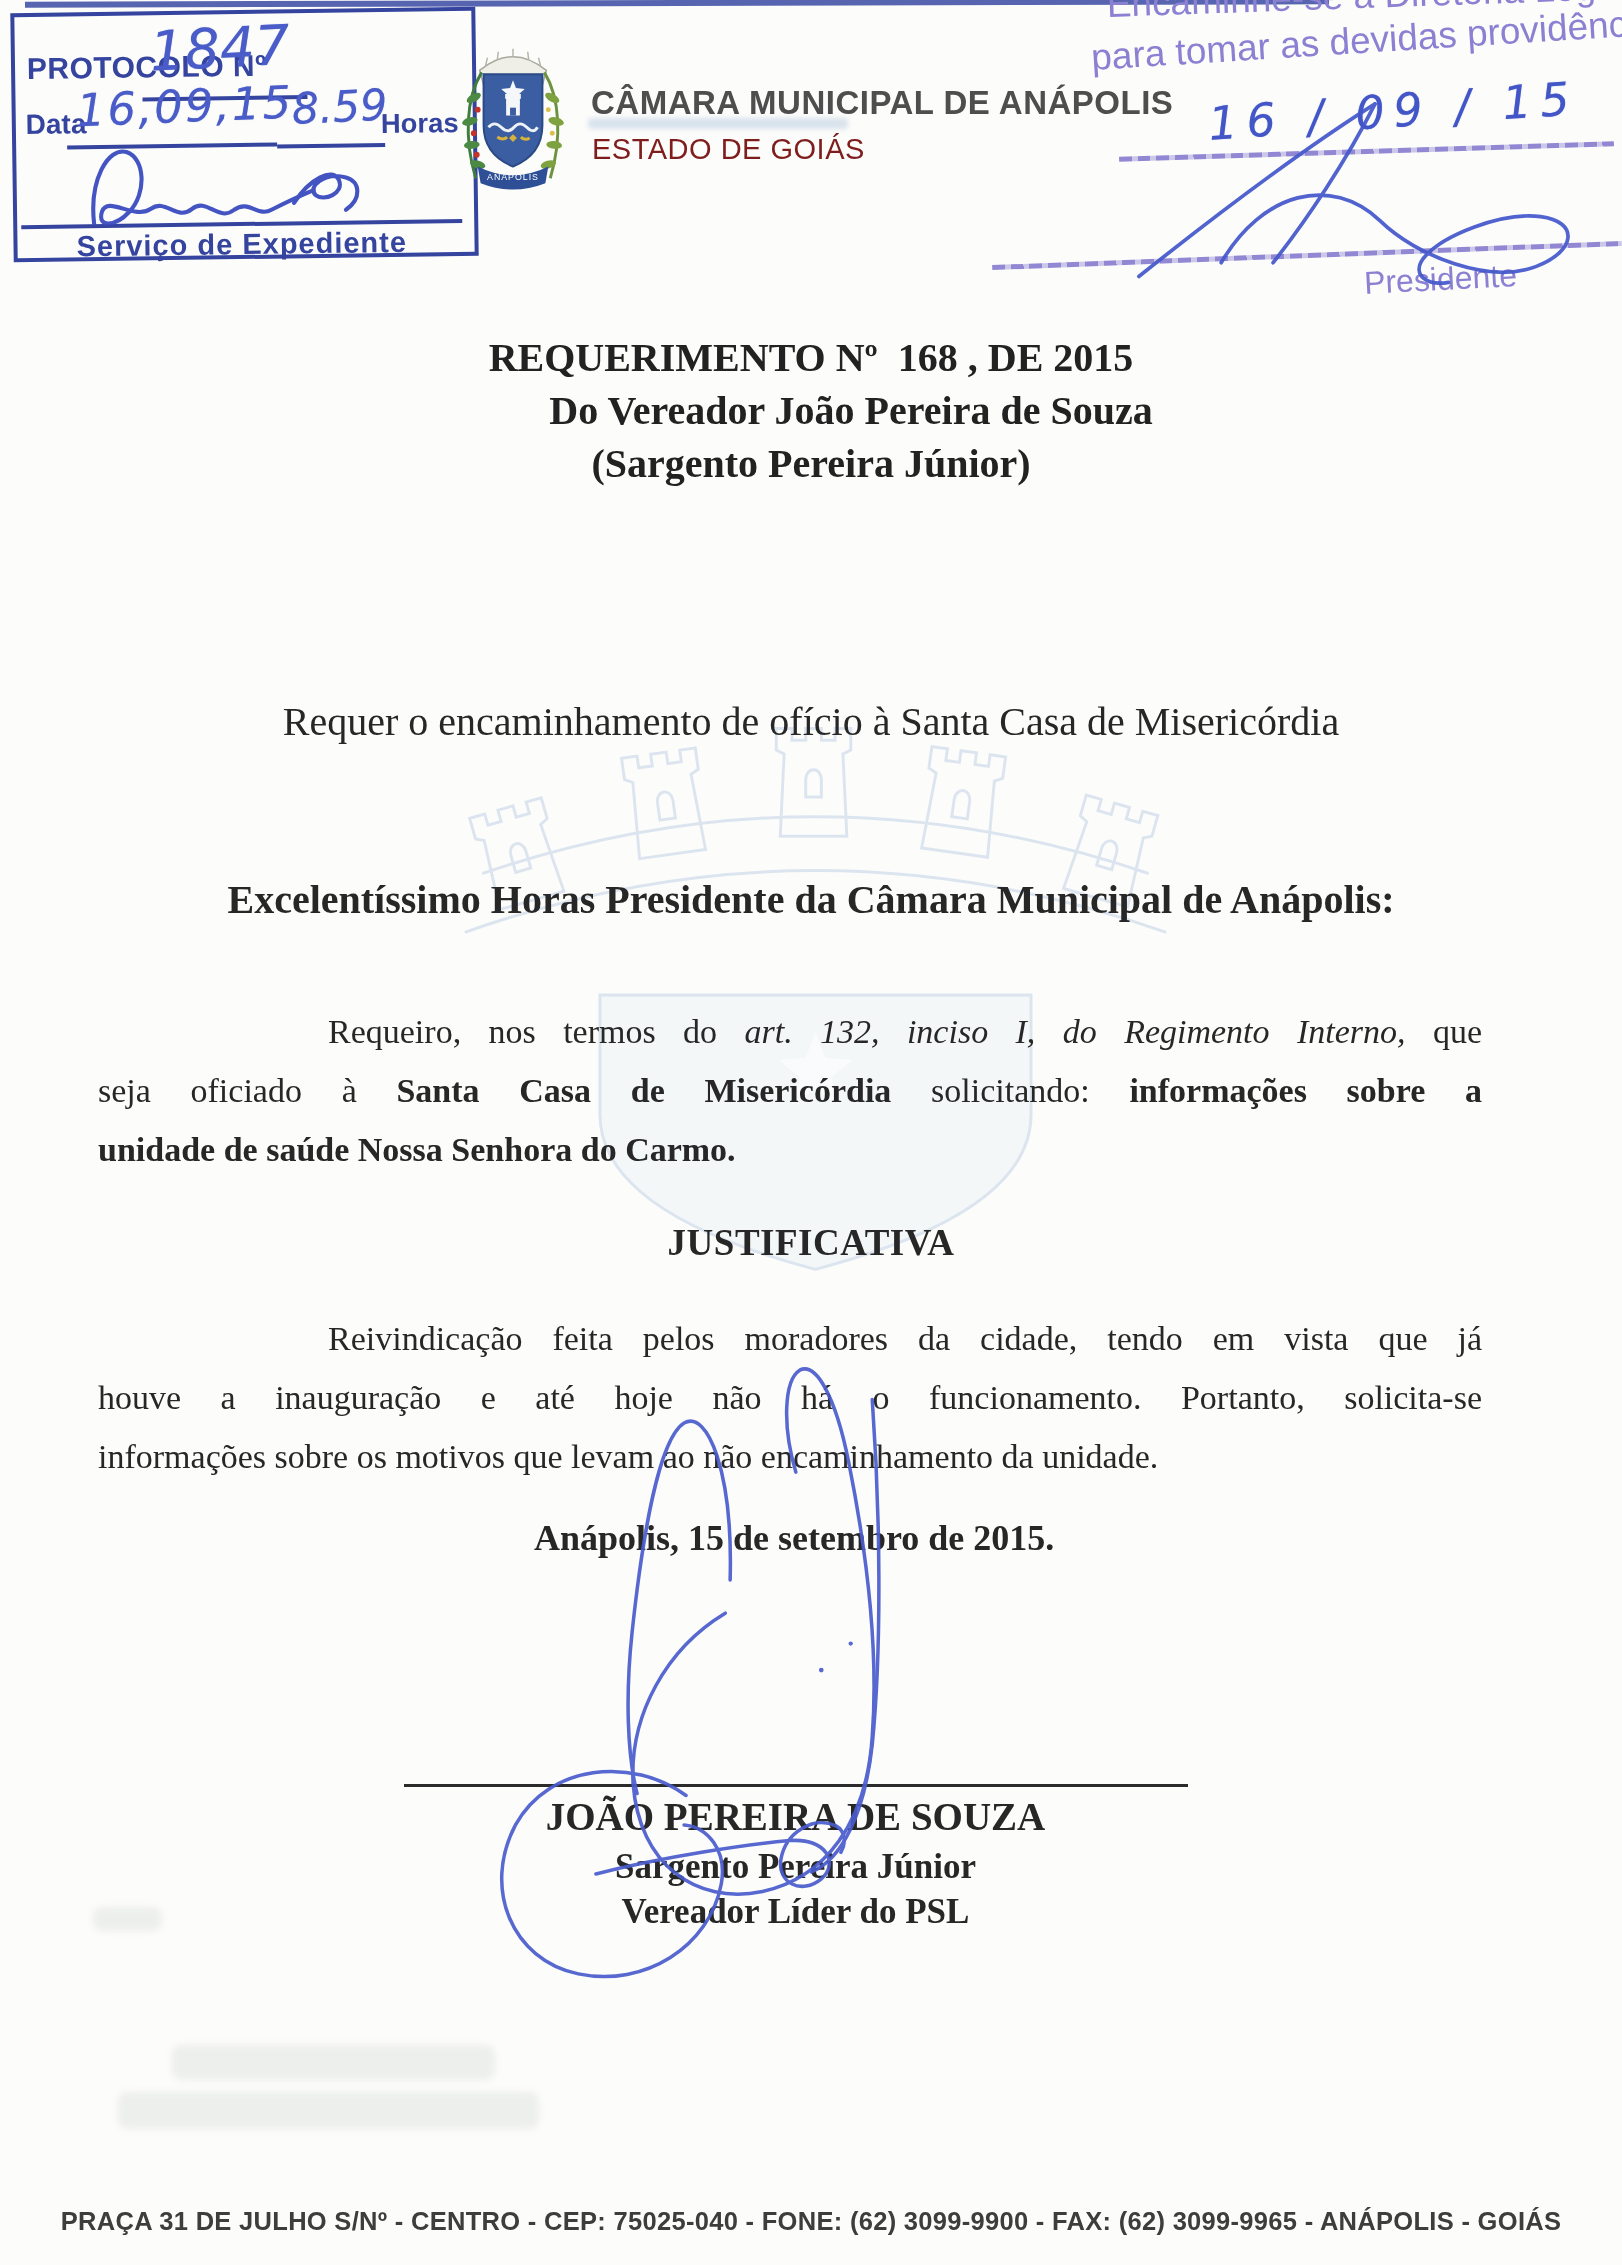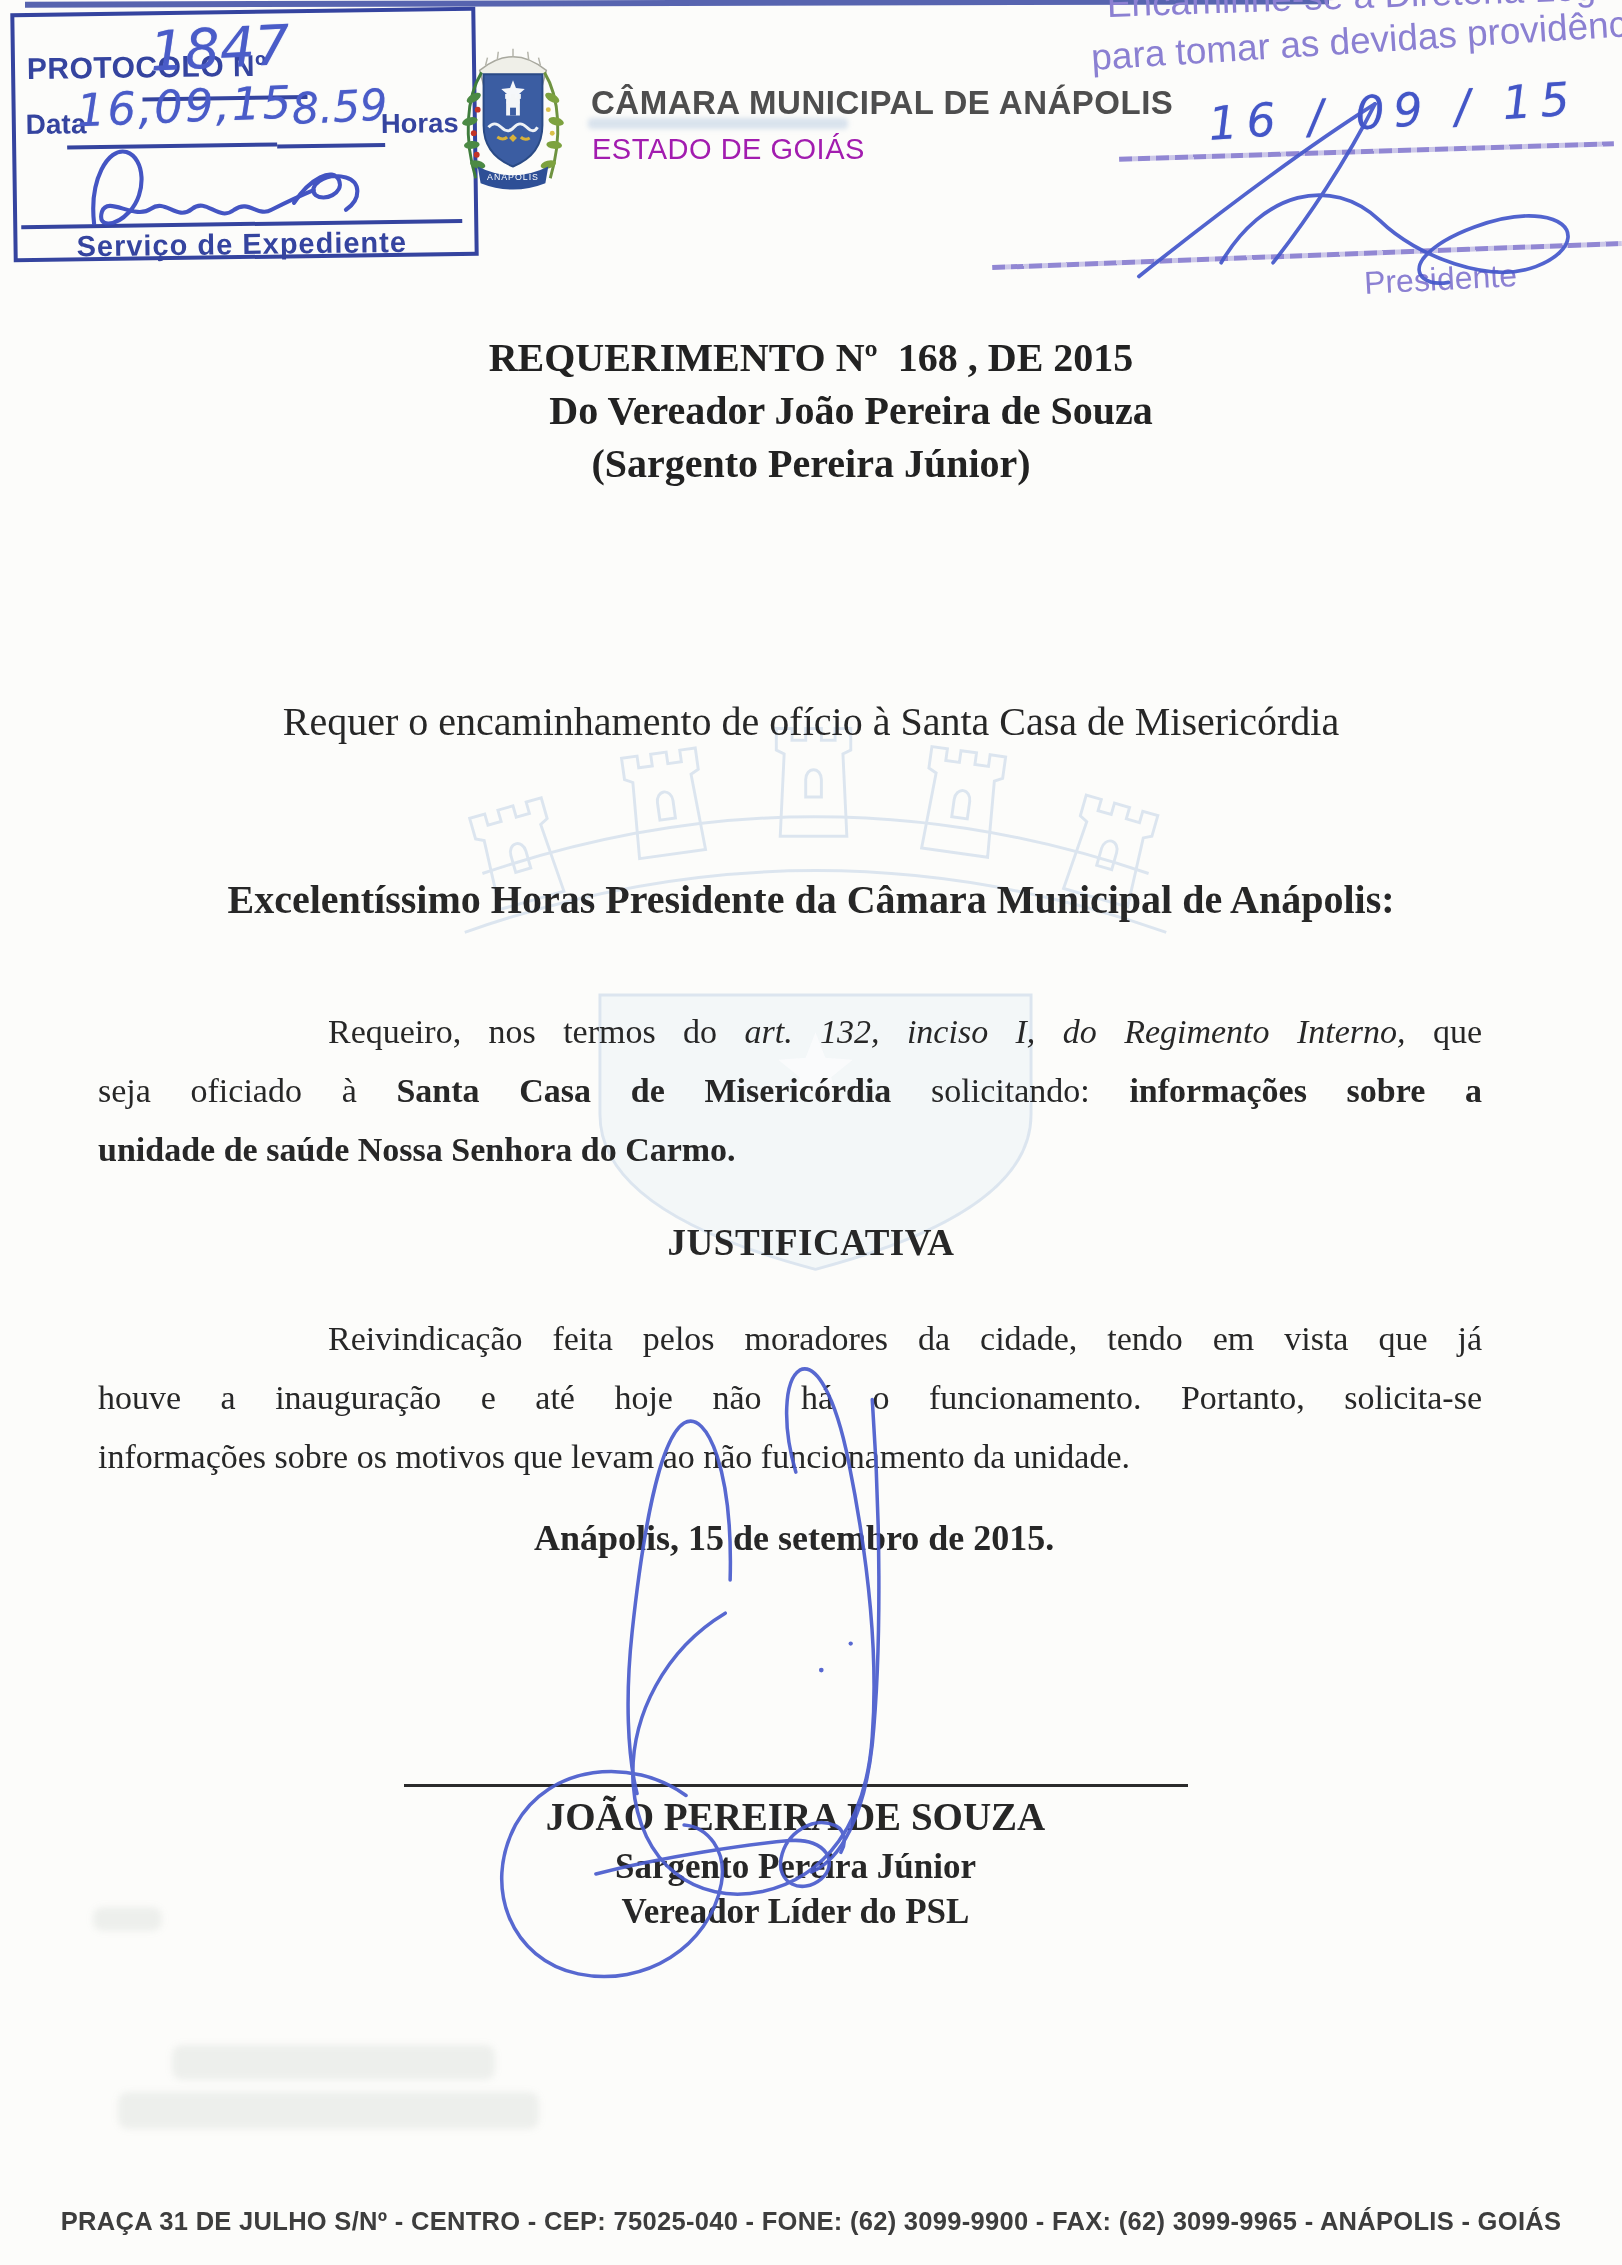--- a/index.html
+++ b/index.html
@@ -10,21 +10,21 @@
   }
   .abs{position:absolute;}
   
   .serif{font-family:"Liberation Serif","DejaVu Serif",serif; color:#272727;}
   .sans{font-family:"Liberation Sans","DejaVu Sans",sans-serif;}
   .b{font-weight:bold;}
   .it{font-style:italic;}
   .center{left:0;width:1622px;text-align:center;}
   
   .org-name{font-size:33px;font-weight:bold;color:#4e4e4e;letter-spacing:0.5px;}
-  .org-state{font-size:29px;color:#a21caf;letter-spacing:0.5px;}
+  .org-state{font-size:29px;color:#7f1d1d;letter-spacing:0.5px;}
   .ghost-line{background:rgba(125,160,205,.28);filter:blur(2.9px);border-radius:3.9px;}
   
   .stampblue{color:#2d3d9c;}
   #protocol-stamp{
     left:11.8px;top:9.8px;width:457px;height:241px;
     border:4.9px solid #2d3d9c; transform:rotate(-0.8deg);
     font-family:"Liberation Sans","DejaVu Sans",sans-serif;
     opacity:.96;
   }
   .stamp-line{background:#2d3d9c;height:3.9px;}
@@ -170,21 +170,21 @@
     <div class="ln last b">
       <span>unidade de saúde Nossa Senhora do Carmo.</span>
     </div>
   </div>
 
   <div class="abs center serif b" style="top:1221px;font-size:37px;letter-spacing:0.5px;">JUSTIFICATIVA</div>
 
   <div class="abs serif para" style="left:98px;top:1309px;">
     <div class="ln indent"><span>Reivindicação feita pelos moradores da cidade, tendo em vista que já</span></div>
     <div class="ln"><span>houve a inauguração e até hoje não há o funcionamento. Portanto, solicita-se</span></div>
-    <div class="ln last"><span>informações sobre os motivos que levam ao não funcionamento da unidade.</span></div>
+    <div class="ln last"><span>informações sobre os motivos que levam ao não encaminhamento da unidade.</span></div>
   </div>
 
   <div class="abs serif b" style="left:534px;top:1517px;font-size:36px;">Anápolis, 15 de setembro de 2015.</div>
 
   <div class="abs" style="left:404px;top:1784px;width:784px;height:2.9px;background:#2b2b2b;"></div>
   <div class="abs serif b" style="left:384px;top:1794px;width:823px;text-align:center;font-size:39px;">JOÃO PEREIRA DE SOUZA</div>
   <div class="abs serif b" style="left:384px;top:1847px;width:823px;text-align:center;font-size:35px;">Sargento Pereira Júnior</div>
   <div class="abs serif b" style="left:384px;top:1892px;width:823px;text-align:center;font-size:35px;">Vereador Líder do PSL</div>
 
   <div class="abs center footer" style="top:2207px;">PRAÇA 31 DE JULHO S/Nº - CENTRO - CEP: 75025-040 - FONE: (62) 3099-9900 - FAX: (62) 3099-9965 - ANÁPOLIS - GOIÁS</div>

